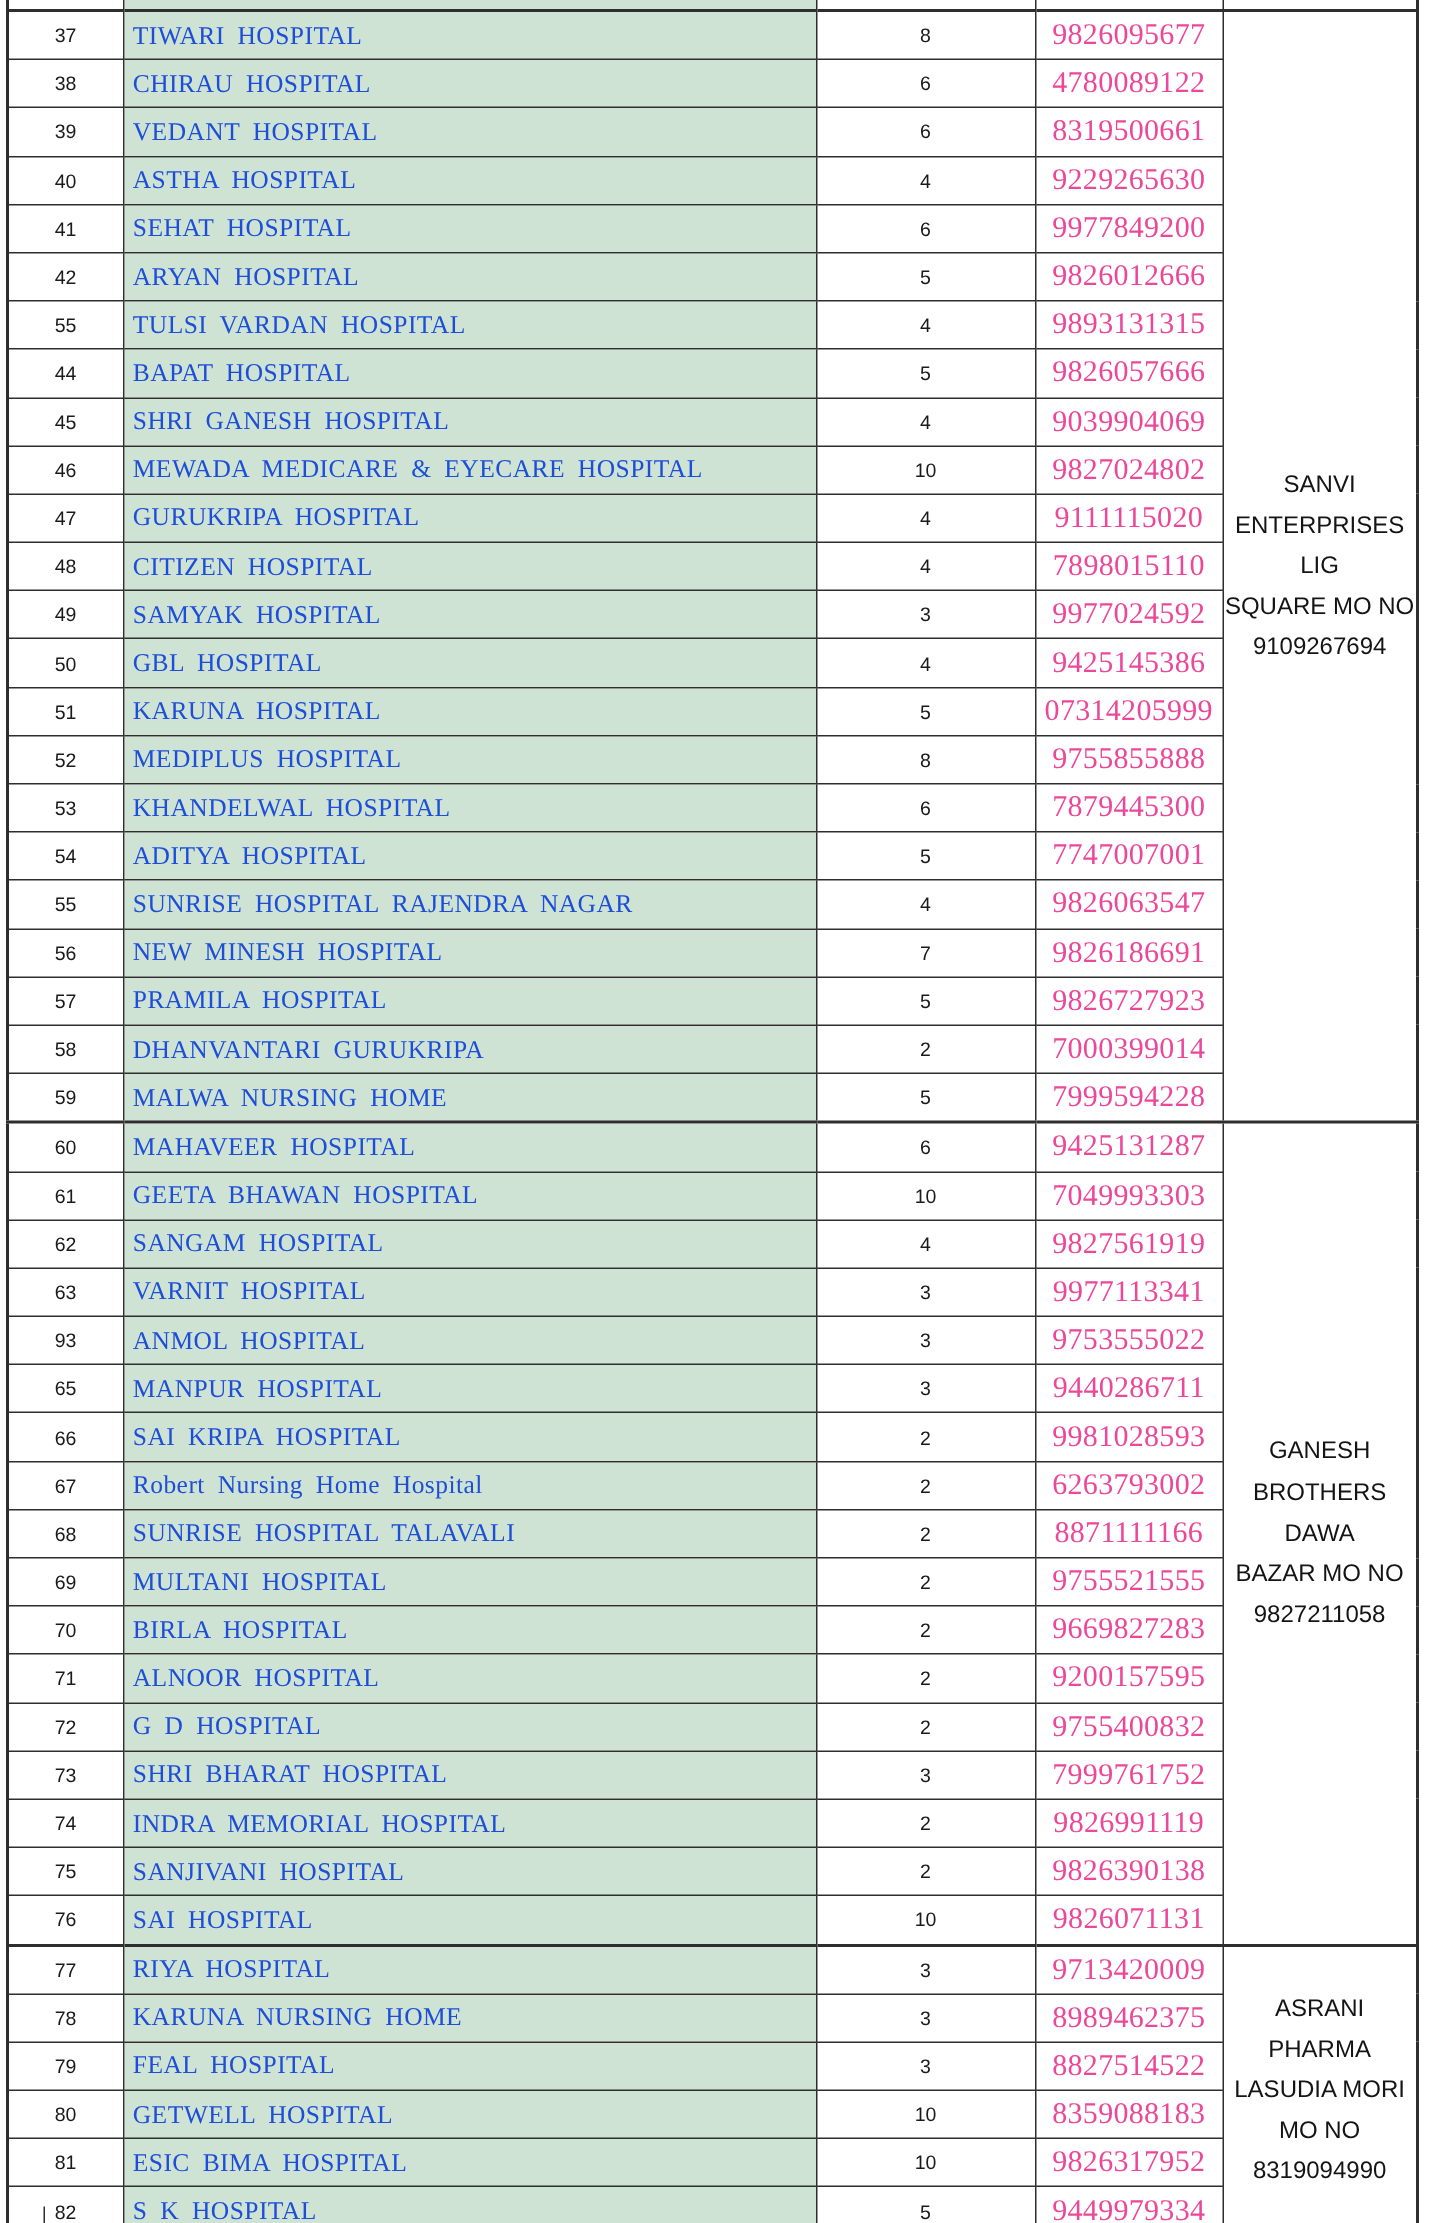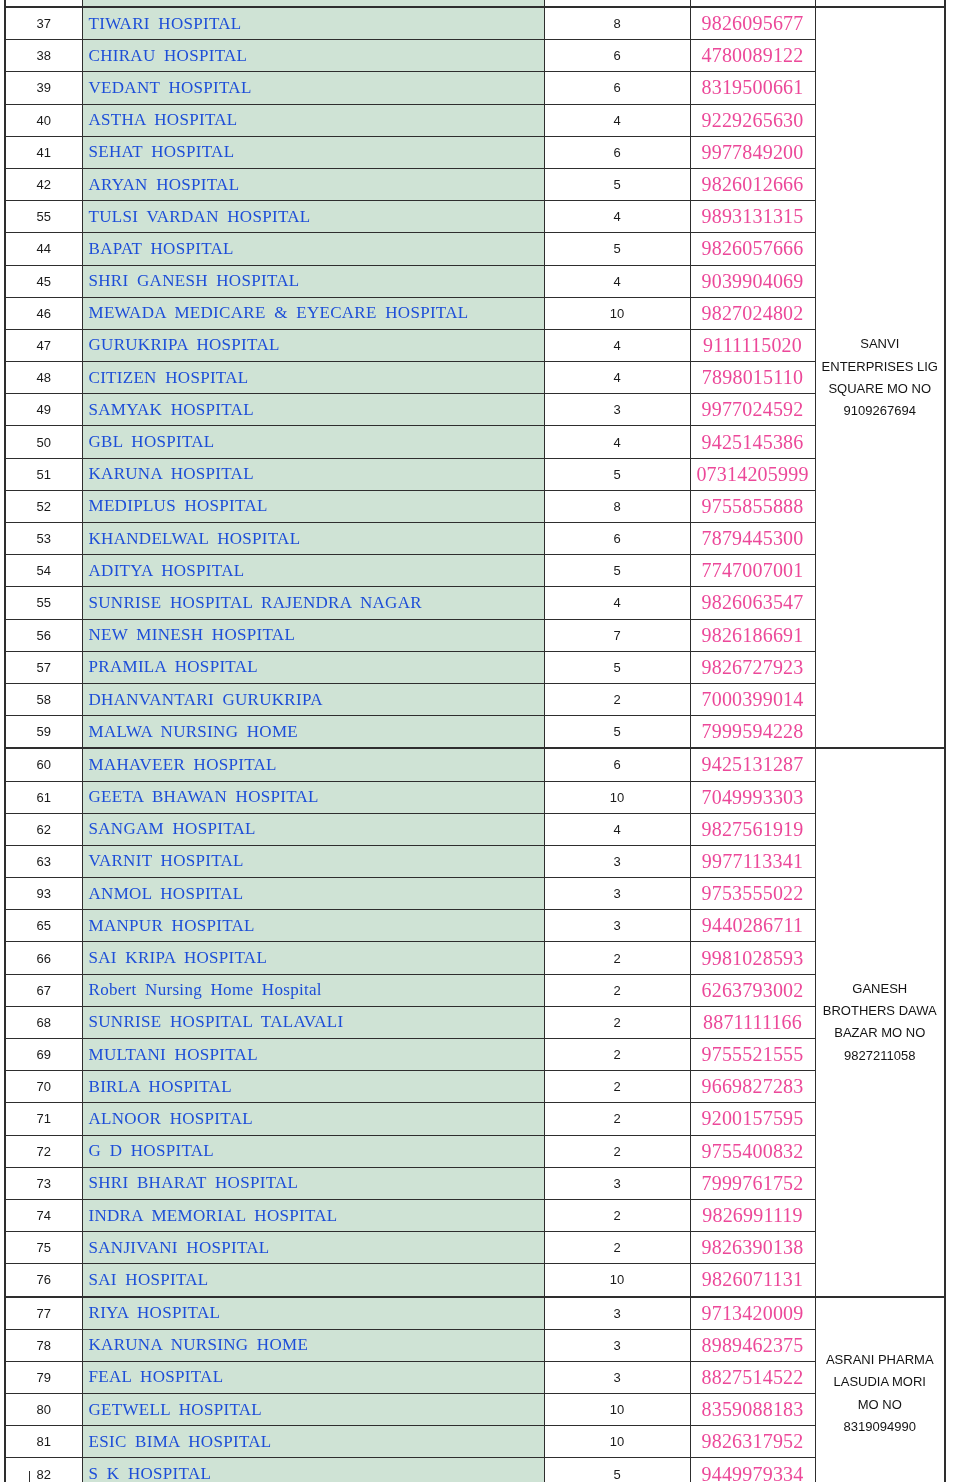--- a/index.html
+++ b/index.html
@@ -73,21 +73,21 @@
     font-family: "Liberation Serif", serif;
     font-size: 20px;
     color: #ec4899;
     letter-spacing: 0.2px;
     white-space: nowrap;
   }
   td.supplier {
     background: #ffffff;
     text-align: center;
     vertical-align: middle;
-    font-size: 13px;
+    font-size: 16px;
     line-height: 1.7;
     color: #141414;
   }
   td.supplier .sline { display: block; }
   .next-section-line {
     position: absolute;
     left: 29px;
     top: 1471px;
     width: 1px;
     height: 11px;

